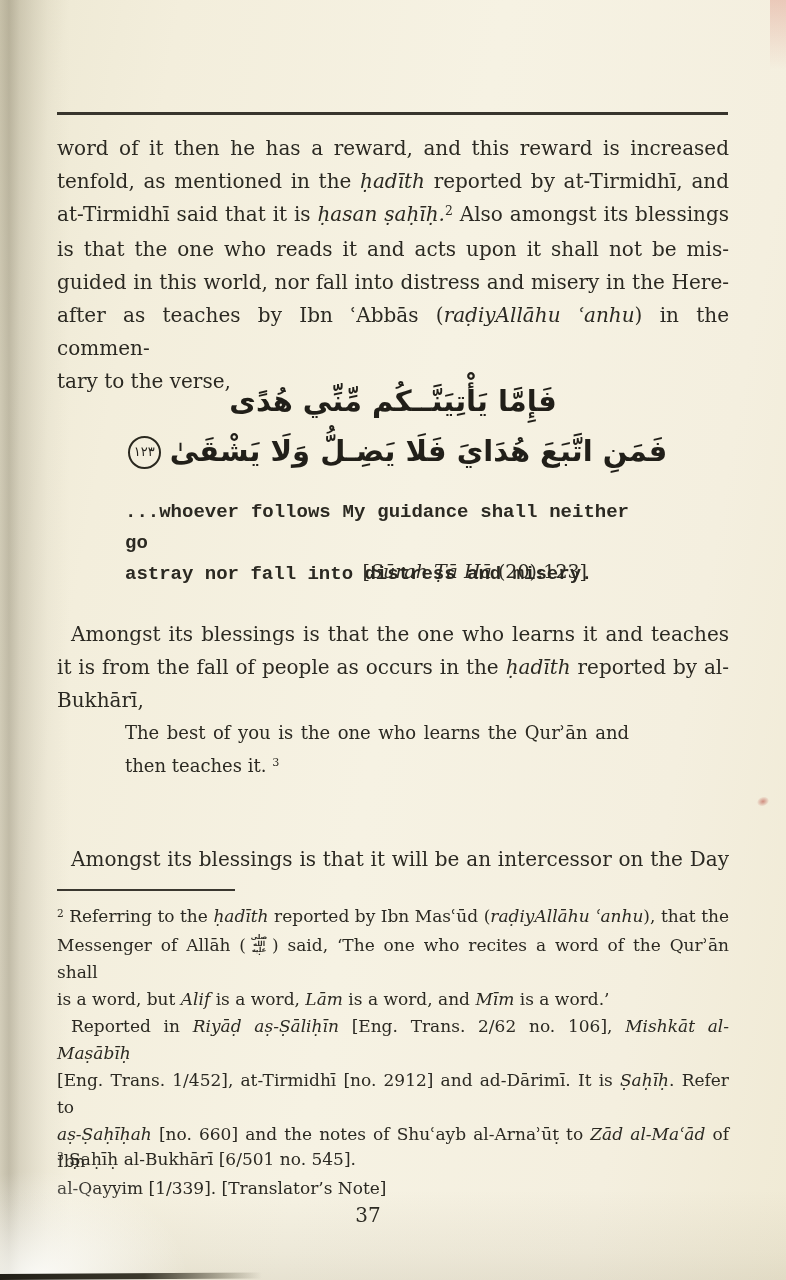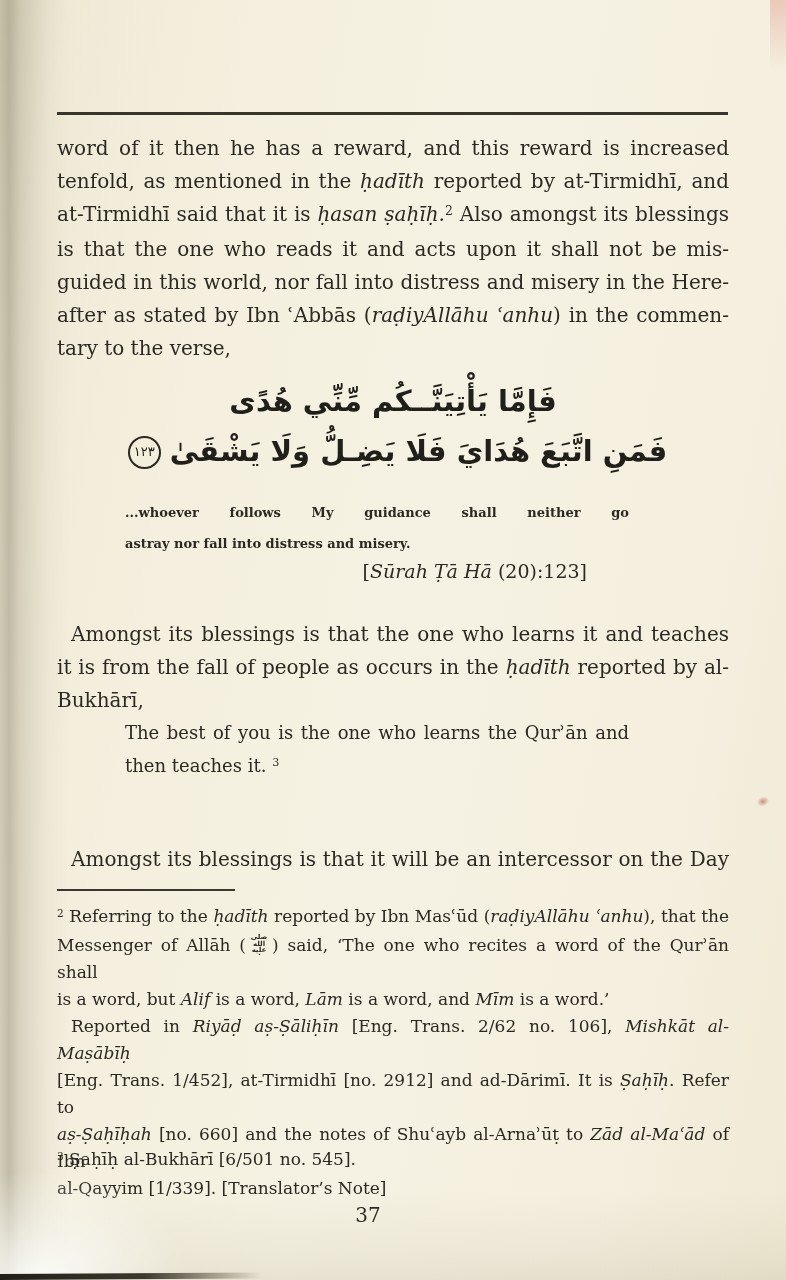--- a/index.html
+++ b/index.html
@@ -39,21 +39,21 @@
   .it{font-style:italic;}
   .sup{font-size:62%;position:relative;top:-0.5em;}
   #p1{top:132px;}
   #arabic{top:378px;text-align:center;direction:rtl;
     font-family:"DejaVu Sans","Liberation Sans",sans-serif;
     font-size:29px;line-height:47px;color:#211f19;font-weight:bold;}
   .ayah-circle{display:inline-block;width:29px;height:29px;border:2px solid #2a281f;
     border-radius:50%;font-size:13px;line-height:27px;font-weight:normal;
     text-align:center;vertical-align:middle;margin:11px 9px;}
   .quote{left:125px;width:504px;}
-  #quote-bold{top:497px;font-weight:bold;font-size:13px;line-height:31px;}
+  #quote-bold{top:497px;font-weight:bold;font-size:19px;line-height:31px;font-family:Liberation Mono, monospace;}
   #citation{left:57px;top:556px;width:530px;text-align:right;font-size:19px;line-height:30px;}
   #p2{top:618px;}
   #quote-hadith{top:716px;font-size:18px;line-height:33px;}
   #p3{top:843px;}
   .fn-rule{left:57px;top:889px;width:178px;height:2px;background:#3a372f;}
   .footnote{font-size:17px;line-height:27px;}
   #fn2{top:903px;}
   #fn3{top:1146px;}
   .saw{display:inline-block;width:26px;max-height:21px;overflow:hidden;
     font-family:"DejaVu Sans",sans-serif;font-size:7px;line-height:6.5px;
@@ -68,21 +68,21 @@
   <div class="corner-pink"></div>
 
   <div class="abs header-rule"></div>
 
   <div class="abs col" id="p1">
     <div class="ln"><span>word of it then he has a reward, and this reward is increased</span></div>
     <div class="ln"><span>tenfold, as mentioned in the </span><span class="it">ḥadīth</span><span> reported by at-Tirmidhī, and</span></div>
     <div class="ln"><span>at-Tirmidhī said that it is </span><span class="it">ḥasan ṣaḥīḥ.</span><span class="sup">2</span><span> Also amongst its blessings</span></div>
     <div class="ln"><span>is that the one who reads it and acts upon it shall not be mis-</span></div>
     <div class="ln"><span>guided in this world, nor fall into distress and misery in the Here-</span></div>
-    <div class="ln"><span>after as stated by Ibn ʿAbbās (</span><span class="it">raḍiyAllāhu ʿanhu</span><span>) in the commen-</span></div>
+    <div class="ln"><span>after as teaches by Ibn ʿAbbās (</span><span class="it">raḍiyAllāhu ʿanhu</span><span>) in the commen-</span></div>
     <div class="ln last"><span>tary to the verse,</span></div>
   </div>
 
   <div class="abs col" id="arabic">
     <div>فَإِمَّا يَأْتِيَنَّــكُم مِّنِّي هُدًى</div>
     <div><span>فَمَنِ اتَّبَعَ هُدَايَ فَلَا يَضِـلُّ وَلَا يَشْقَىٰ</span><span class="ayah-circle">١٢٣</span></div>
   </div>
 
   <div class="abs quote" id="quote-bold">
     <div class="ln"><span>...whoever follows My guidance shall neither go</span></div>

